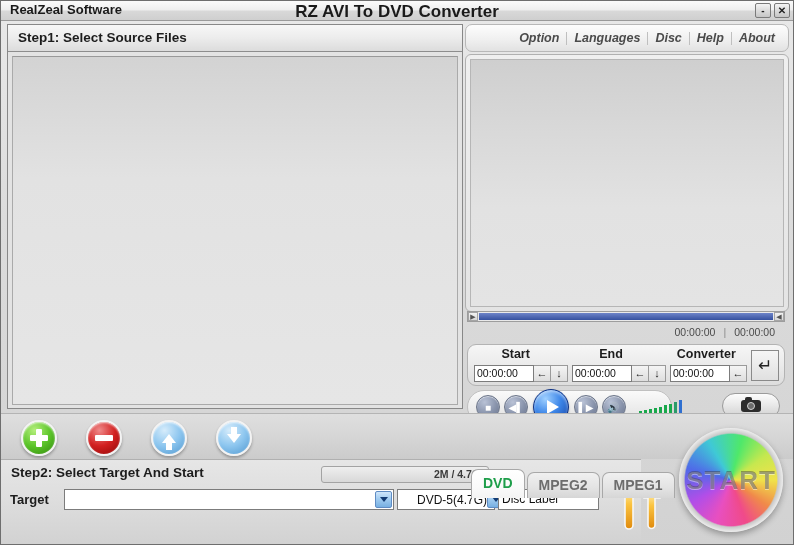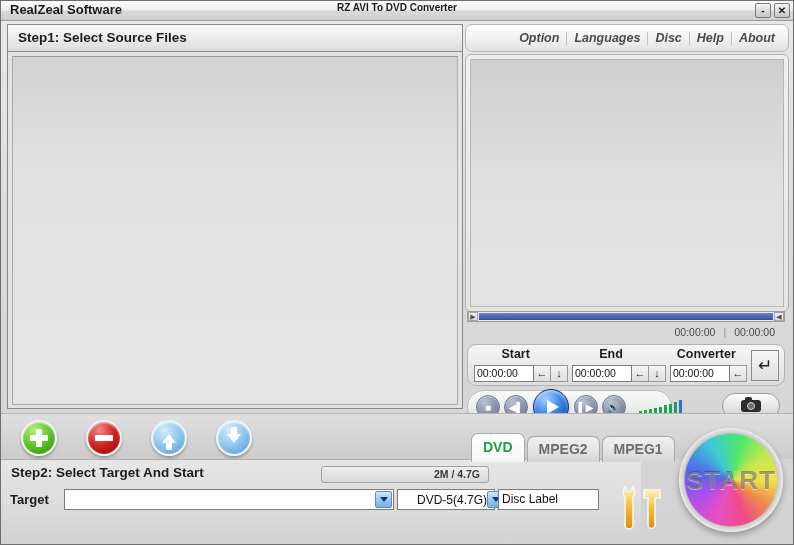--- a/index.html
+++ b/index.html
@@ -23,21 +23,21 @@
     border-bottom:1px solid #9a9a9a;
     box-sizing:border-box;
   }
   .title-left{
     position:absolute;left:9px;top:1px;
     font-size:13px;font-weight:bold;color:#1a1a1a;letter-spacing:0px;
     white-space:nowrap;
   }
   .title-center{
     position:absolute;left:0;top:1px;width:792px;text-align:center;
-    font-size:10px;font-weight:bold;color:#1a1a1a;
+    font-size:17px;font-weight:bold;color:#1a1a1a;
     white-space:nowrap;
   }
   .winbtns{position:absolute;right:3px;top:2px;display:flex;gap:3px;}
   .winbtn{
     width:16px;height:15px;box-sizing:border-box;
     border:1px solid #7a7a7a;border-radius:2px;
     background:linear-gradient(180deg,#f4f4f4 0%,#dcdcdc 50%,#c6c6c6 100%);
     font-size:10px;line-height:13px;text-align:center;color:#222;
     font-family:"Liberation Sans",sans-serif;font-weight:bold;
     cursor:pointer;
@@ -232,20 +232,21 @@
     height:26px;box-sizing:border-box;padding:0 11px;
     border:1px solid #a8a8a8;border-bottom:none;
     border-radius:7px 7px 0 0;
     font-size:14px;font-weight:bold;color:#6d6d6d;
     line-height:24px;cursor:pointer;
     background:linear-gradient(180deg,#f0f0f0 0%,#e3e3e3 60%,#d6d6d6 100%);
   }
   .tab.active{
     color:#1e9e4a;height:29px;line-height:27px;
     background:linear-gradient(180deg,#ffffff 0%,#fafafa 60%,#f4f4f4 100%);
+    margin-top:36px;
   }
 
   
   .step2{
     position:absolute;left:0;top:458px;width:640px;height:85px;
     background:linear-gradient(180deg,#e6e6e6 0%,#dedede 45%,#d2d2d2 100%);
     border-top:1px solid #b0b0b0;
     box-sizing:border-box;
   }
   .step2-title{

